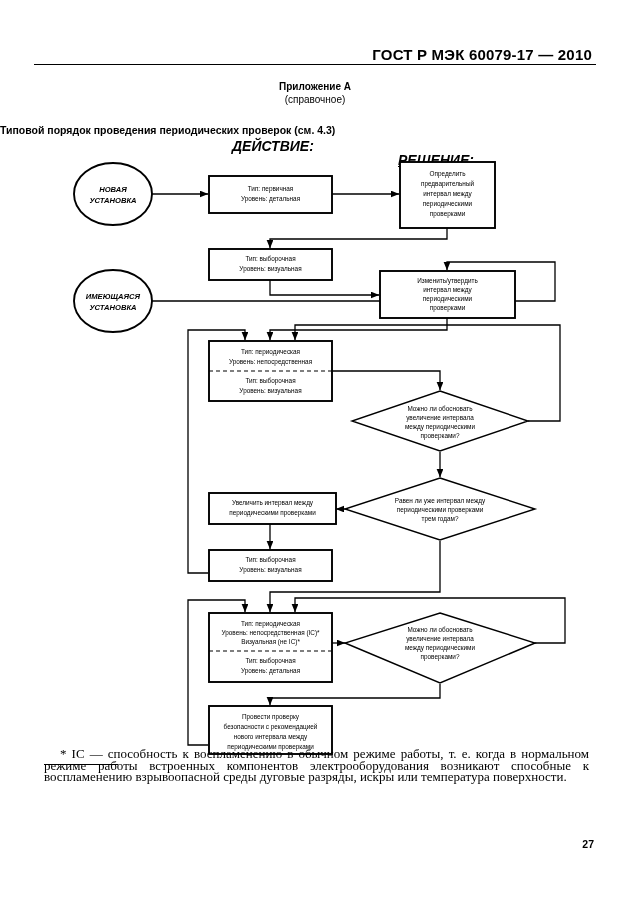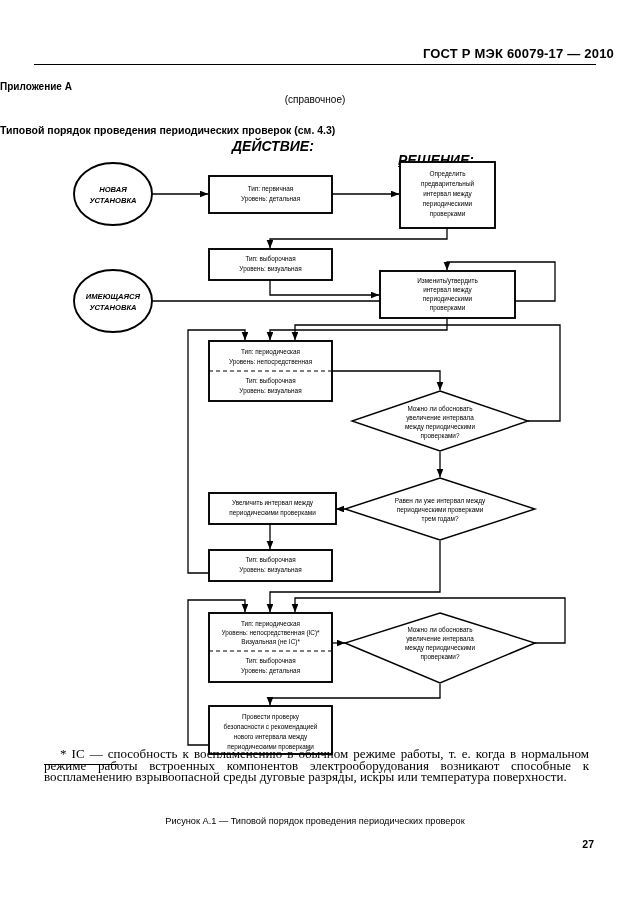--- a/index.html
+++ b/index.html
@@ -7,33 +7,33 @@
     width:630px; height:913px;
     background:#ffffff;
     font-family:"Liberation Sans", sans-serif;
     color:#000;
     position:relative;
     overflow:hidden;
   }
   .page { position:relative; width:630px; height:913px; }
 
   .header-std {
-    position:absolute; top:46px; right:16px;
-    font-size:13px; font-weight:bold; letter-spacing:.2px;
+    position:absolute; top:46px; right:38px;
+    font-size:15px; font-weight:bold; letter-spacing:.2px;
     white-space:nowrap;
     margin-left:32px;
   }
   .header-rule {
     position:absolute; top:64px; left:34px; right:34px;
     border-bottom:1.6px solid #000;
   }
 
   .annex-title {
     position:absolute; top:80px; left:0; width:630px;
-    text-align:left; font-size:10px; font-weight:bold; line-height:13px;
+    text-align:center; font-size:10px; font-weight:bold; line-height:13px;
   }
   .annex-sub {
     position:absolute; top:93px; left:0; width:630px;
     text-align:center; font-size:10px; font-weight:normal; line-height:13px;
   }
   .fig-title {
     position:absolute; top:124px; left:0; width:622px;
     text-align:left; font-size:10.5px; font-weight:bold;
   }
 
@@ -229,16 +229,15 @@
       <text class="t" x="270.5" y="739">нового интервала между</text>
       <text class="t" x="270.5" y="749">периодическими проверками</text>
     </g>
   </svg>
 
   <div class="footnote-rule"></div>
   <div class="footnote">
     <span class="ind">* IC — способность к воспламенению в обычном режиме работы, т. е. когда в нормальном режиме работы встроенных компонентов электрооборудования возникают способные к воспламенению взрывоопасной среды дуговые разряды, искры или температура поверхности.</span>
   </div>
 
-  <div class="fig-caption">Рисунок А.1 — Типовой порядок проведения периодических проверок</div>
   <div class="page-num">27</div>
 
 </div>
 
 </body></html>

